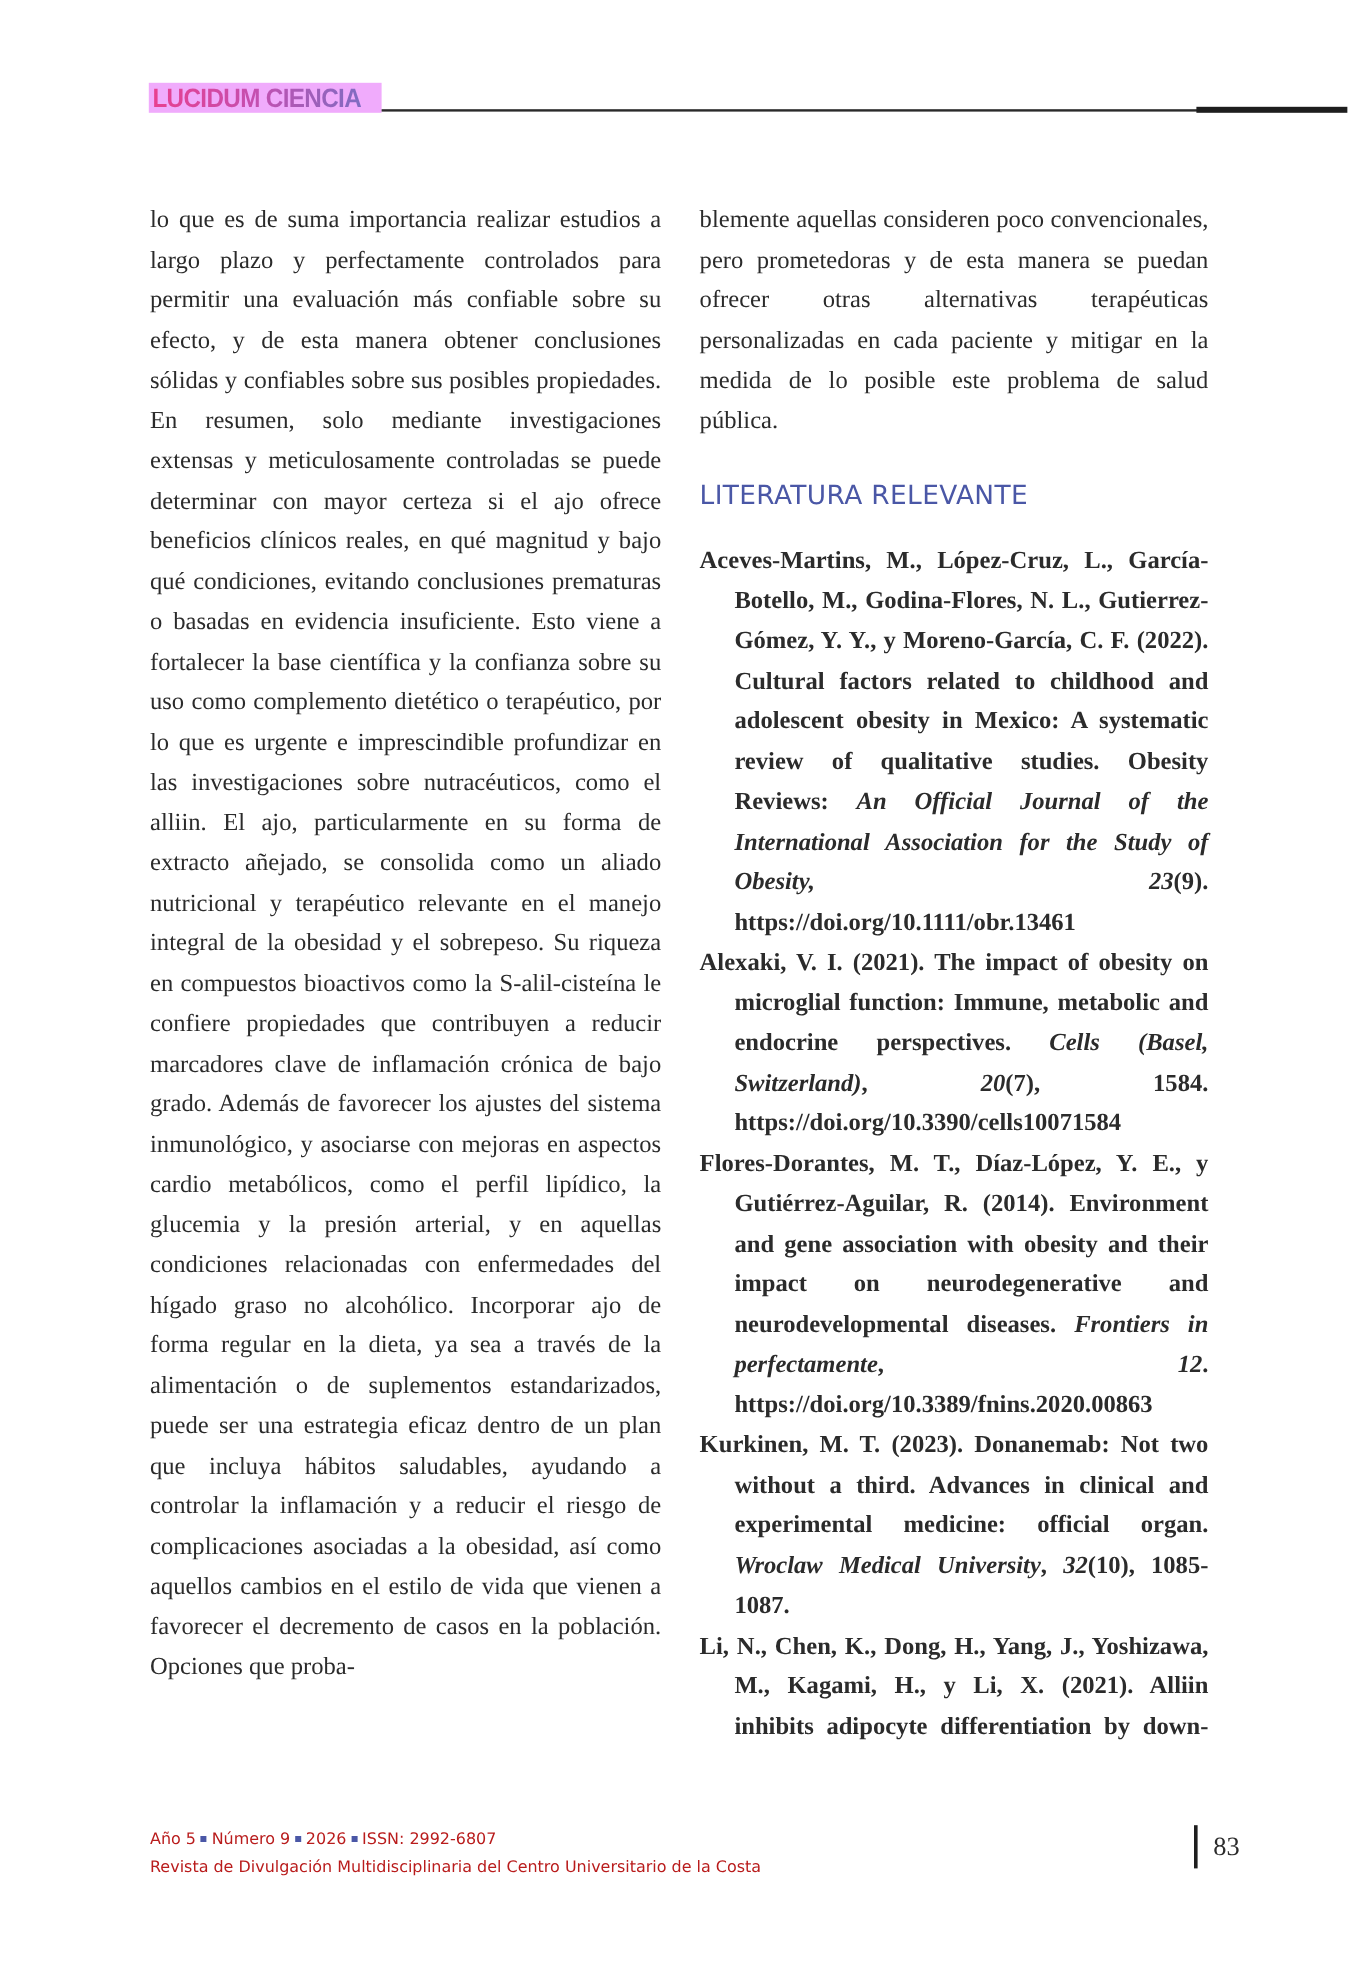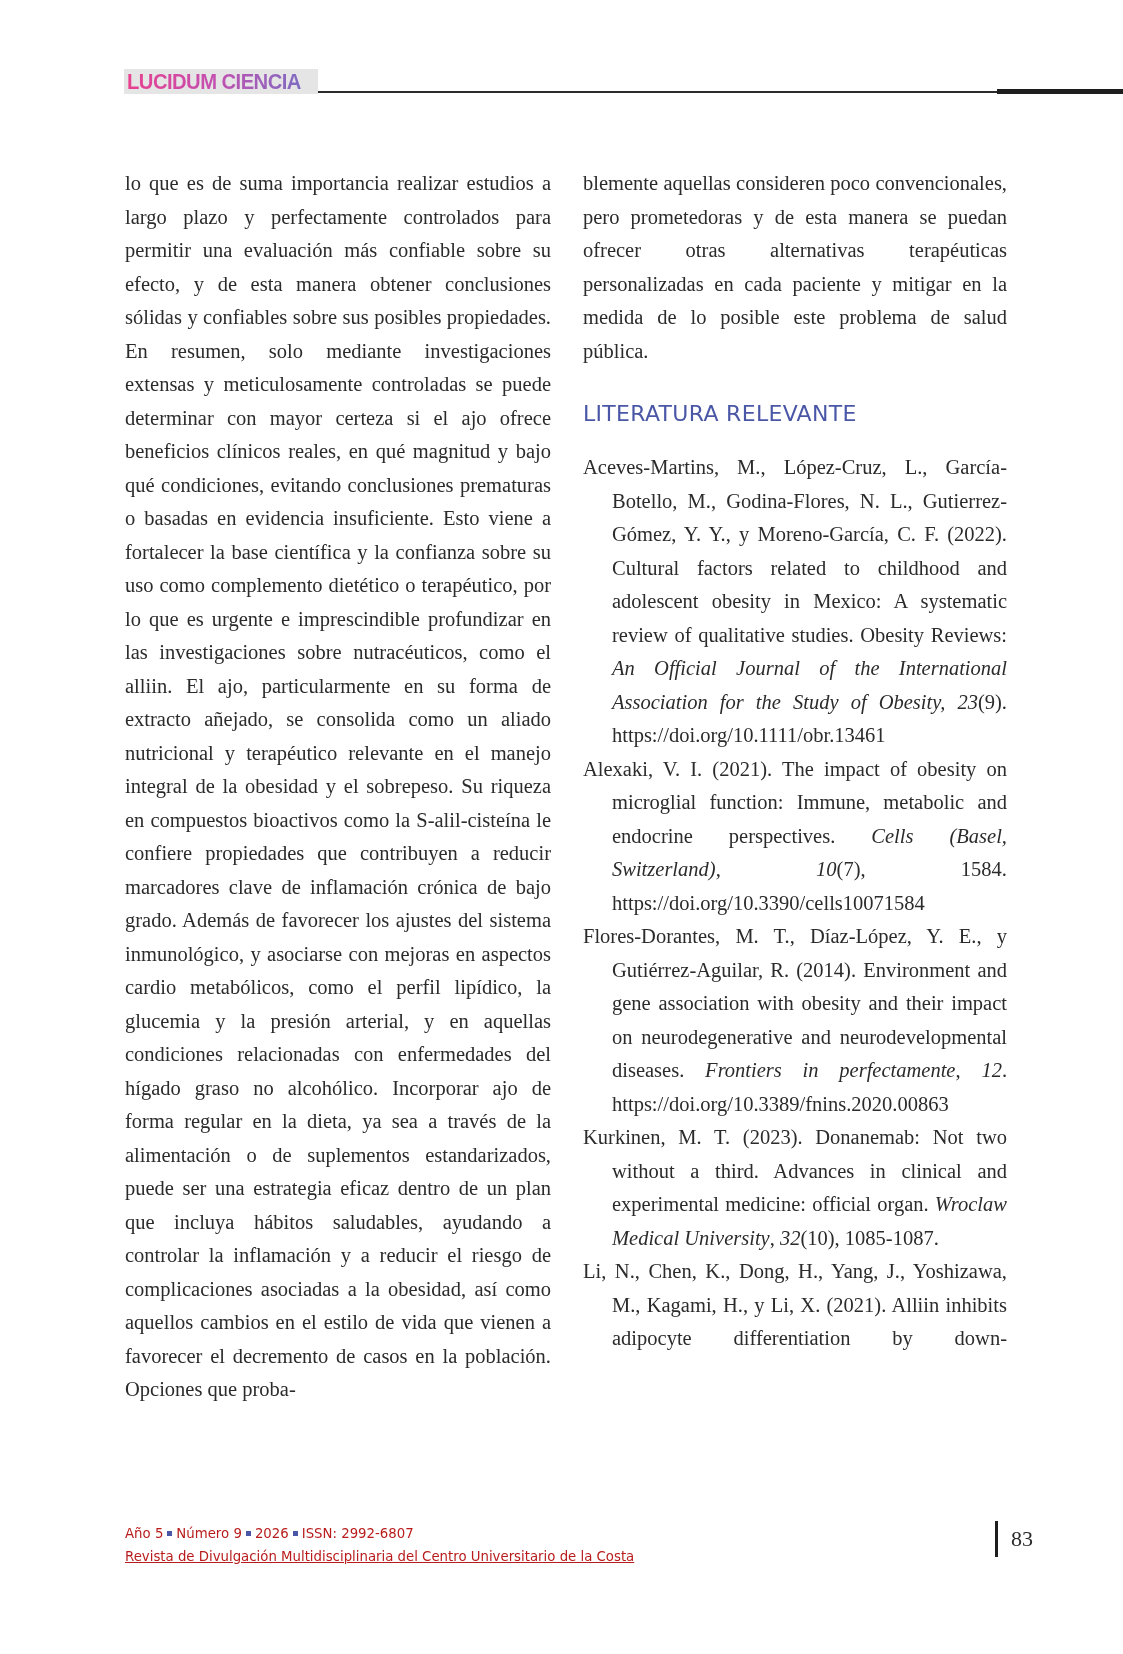--- a/index.html
+++ b/index.html
@@ -1,19 +1,19 @@
 <!DOCTYPE html>
 <html><head>
 <meta charset="utf-8">
 <style>
   html, body { margin: 0; padding: 0; background: #ffffff; }
   body { width: 1123px; height: 1654px; position: relative; overflow: hidden; }
   .header-box {
     position: absolute; left: 124px; top: 69px; height: 25px; width: 194px;
-    background: #e5e5e5; box-sizing: border-box; padding: 0 3px;
+    background: #f0abfc; box-sizing: border-box; padding: 0 3px;
     display: flex; align-items: center;
   }
   .header-title {
     font-family: "Liberation Sans", sans-serif; font-weight: bold; font-size: 22px;
     letter-spacing: -0.6px; line-height: 25px; white-space: nowrap;
     background: linear-gradient(90deg, #e8408f 0%, #c44fb0 50%, #7f6cc2 100%);
     -webkit-background-clip: text; background-clip: text; color: transparent;
     transform: scaleX(0.92); transform-origin: left center;
   }
   .header-rule { position: absolute; left: 318px; top: 91px; width: 682px; height: 2px; background: #2a2a2a; }
@@ -25,29 +25,29 @@
     line-height: 33.5px; color: #2b2b2b; text-align: justify;
   }
   .col-left { left: 125px; width: 426px; }
   .col-right { left: 583px; width: 424px; }
   .col p { margin: 0; }
   .heading {
     font-family: "DejaVu Sans", "Liberation Sans", sans-serif; font-size: 22px;
     color: #4a57a6; letter-spacing: 0.3px; margin: 31px 0 22px 0; line-height: 30px;
     text-align: left;
   }
-  .ref { padding-left: 29px; text-indent: -29px; margin: 0; }
+  .ref { padding-left: 29px; text-indent: -29px; margin: 0; font-weight: bold; }
   .ref i { font-style: italic; }
 
   .footer-line1, .footer-line2 {
     position: absolute; left: 125px; font-family: "DejaVu Sans", "Liberation Sans", sans-serif;
     font-size: 13.3px; color: #b91c1c; white-space: nowrap;
   }
   .footer-line1 { top: 1526px; }
-  .footer-line2 { top: 1549px; text-decoration: underline; }
+  .footer-line2 { top: 1549px; }
   .sq { display: inline-block; width: 5px; height: 5px; background: #4a57a6; margin: 0 4px; vertical-align: 2px; }
   .page-bar { position: absolute; left: 995px; top: 1521px; width: 3px; height: 36px; background: #1e1e1e; }
   .page-num {
     position: absolute; left: 1011px; top: 1526px; font-family: "Liberation Serif", serif;
     font-size: 22px; color: #2b2b2b;
   }
 </style>
 </head>
 <body>
 
@@ -59,21 +59,21 @@
 
 <div class="col col-left">
   <p>lo que es de suma importancia realizar estudios a largo plazo y perfectamente controlados para permitir una evaluación más confiable sobre su efecto, y de esta manera obtener conclusiones sólidas y confiables sobre sus posibles propiedades. En resumen, solo mediante investigaciones extensas y meticulosamente controladas se puede determinar con mayor certeza si el ajo ofrece beneficios clínicos reales, en qué magnitud y bajo qué condiciones, evitando conclusiones prematuras o basadas en evidencia insuficiente. Esto viene a fortalecer la base científica y la confianza sobre su uso como complemento dietético o terapéutico, por lo que es urgente e imprescindible profundizar en las investigaciones sobre nutracéuticos, como el alliin. El ajo, particularmente en su forma de extracto añejado, se consolida como un aliado nutricional y terapéutico relevante en el manejo integral de la obesidad y el sobrepeso. Su riqueza en compuestos bioactivos como la S-alil-cisteína le confiere propiedades que contribuyen a reducir marcadores clave de inflamación crónica de bajo grado. Además de favorecer los ajustes del sistema inmunológico, y asociarse con mejoras en aspectos cardio metabólicos, como el perfil lipídico, la glucemia y la presión arterial, y en aquellas condiciones relacionadas con enfermedades del hígado graso no alcohólico. Incorporar ajo de forma regular en la dieta, ya sea a través de la alimentación o de suplementos estandarizados, puede ser una estrategia eficaz dentro de un plan que incluya hábitos saludables, ayudando a controlar la inflamación y a reducir el riesgo de complicaciones asociadas a la obesidad, así como aquellos cambios en el estilo de vida que vienen a favorecer el decremento de casos en la población. Opciones que proba-</p>
 </div>
 
 <div class="col col-right">
   <p>blemente aquellas consideren poco convencionales, pero prometedoras y de esta manera se puedan ofrecer otras alternativas terapéuticas personalizadas en cada paciente y mitigar en la medida de lo posible este problema de salud pública.</p>
   <div class="heading">LITERATURA RELEVANTE</div>
   <div>
     <p class="ref"><span>Aceves-Martins, M., López-Cruz, L., García-Botello, M., Godina-Flores, N. L., Gutierrez-Gómez, Y. Y., y Moreno-García, C. F. (2022). Cultural factors related to childhood and adolescent obesity in Mexico: A systematic review of qualitative studies. Obesity Reviews: </span><i>An Official Journal of the International Association for the Study of Obesity, 23</i><span>(9). https://doi.org/10.1111/obr.13461</span></p>
-    <p class="ref"><span>Alexaki, V. I. (2021). The impact of obesity on microglial function: Immune, metabolic and endocrine perspectives. </span><i>Cells (Basel, Switzerland)</i><span>, </span><i>10</i><span>(7), 1584. https://doi.org/10.3390/cells10071584</span></p>
+    <p class="ref"><span>Alexaki, V. I. (2021). The impact of obesity on microglial function: Immune, metabolic and endocrine perspectives. </span><i>Cells (Basel, Switzerland)</i><span>, </span><i>20</i><span>(7), 1584. https://doi.org/10.3390/cells10071584</span></p>
     <p class="ref"><span>Flores-Dorantes, M. T., Díaz-López, Y. E., y Gutiérrez-Aguilar, R. (2014). Environment and gene association with obesity and their impact on neurodegenerative and neurodevelopmental diseases. </span><i>Frontiers in perfectamente</i><span>, </span><i>12</i><span>. https://doi.org/10.3389/fnins.2020.00863</span></p>
     <p class="ref"><span>Kurkinen, M. T. (2023). Donanemab: Not two without a third. Advances in clinical and experimental medicine: official organ. </span><i>Wroclaw Medical University</i><span>, </span><i>32</i><span>(10), 1085-1087.</span></p>
     <p class="ref" style="text-align-last: justify;"><span>Li, N., Chen, K., Dong, H., Yang, J., Yoshizawa, M., Kagami, H., y Li, X. (2021). Alliin inhibits adipocyte differentiation by down-</span></p>
   </div>
 </div>
 
 <div class="footer-line1">
   <span>Año 5</span><span class="sq"></span><span>Número 9</span><span class="sq"></span><span>2026</span><span class="sq"></span><span>ISSN: 2992-6807</span>
 </div>
 <div class="footer-line2">Revista de Divulgación Multidisciplinaria del Centro Universitario de la Costa</div>

